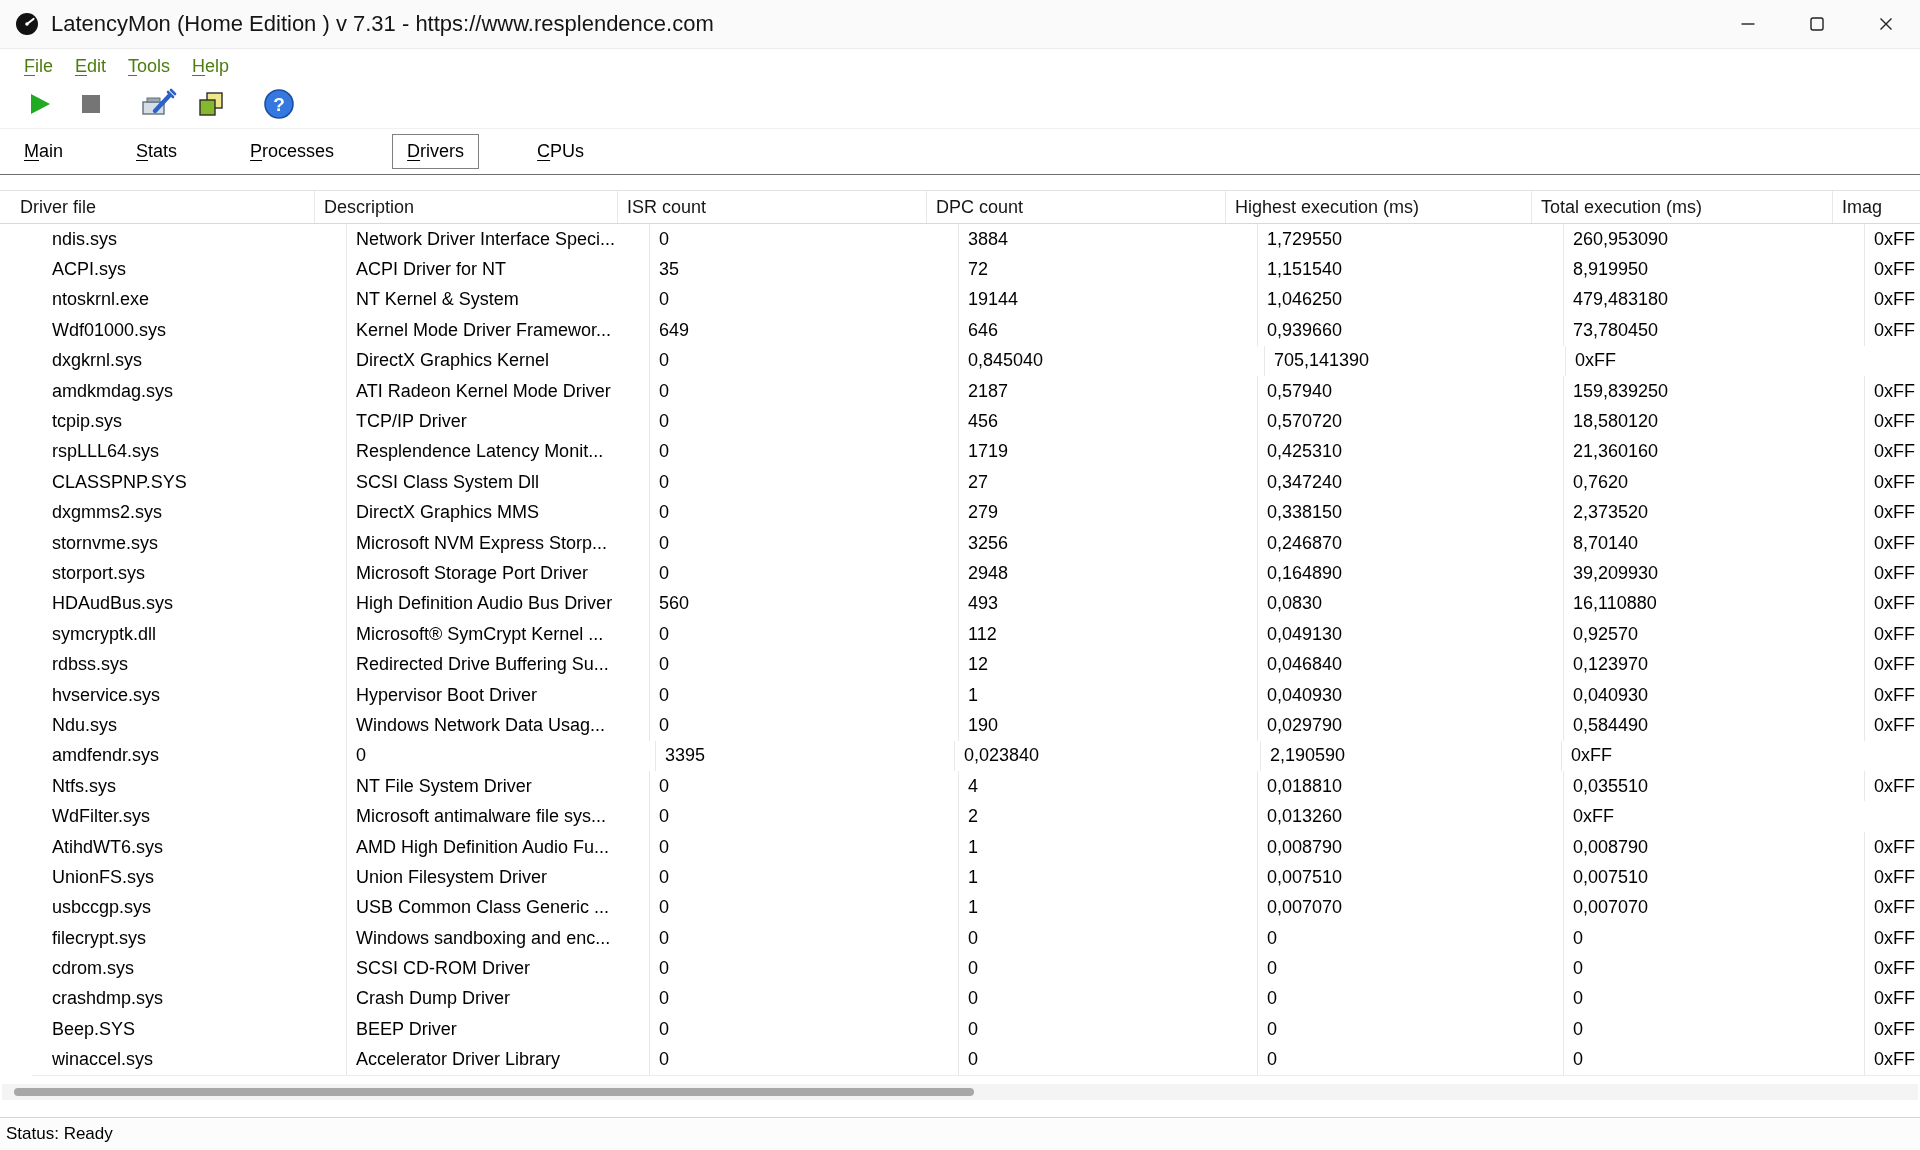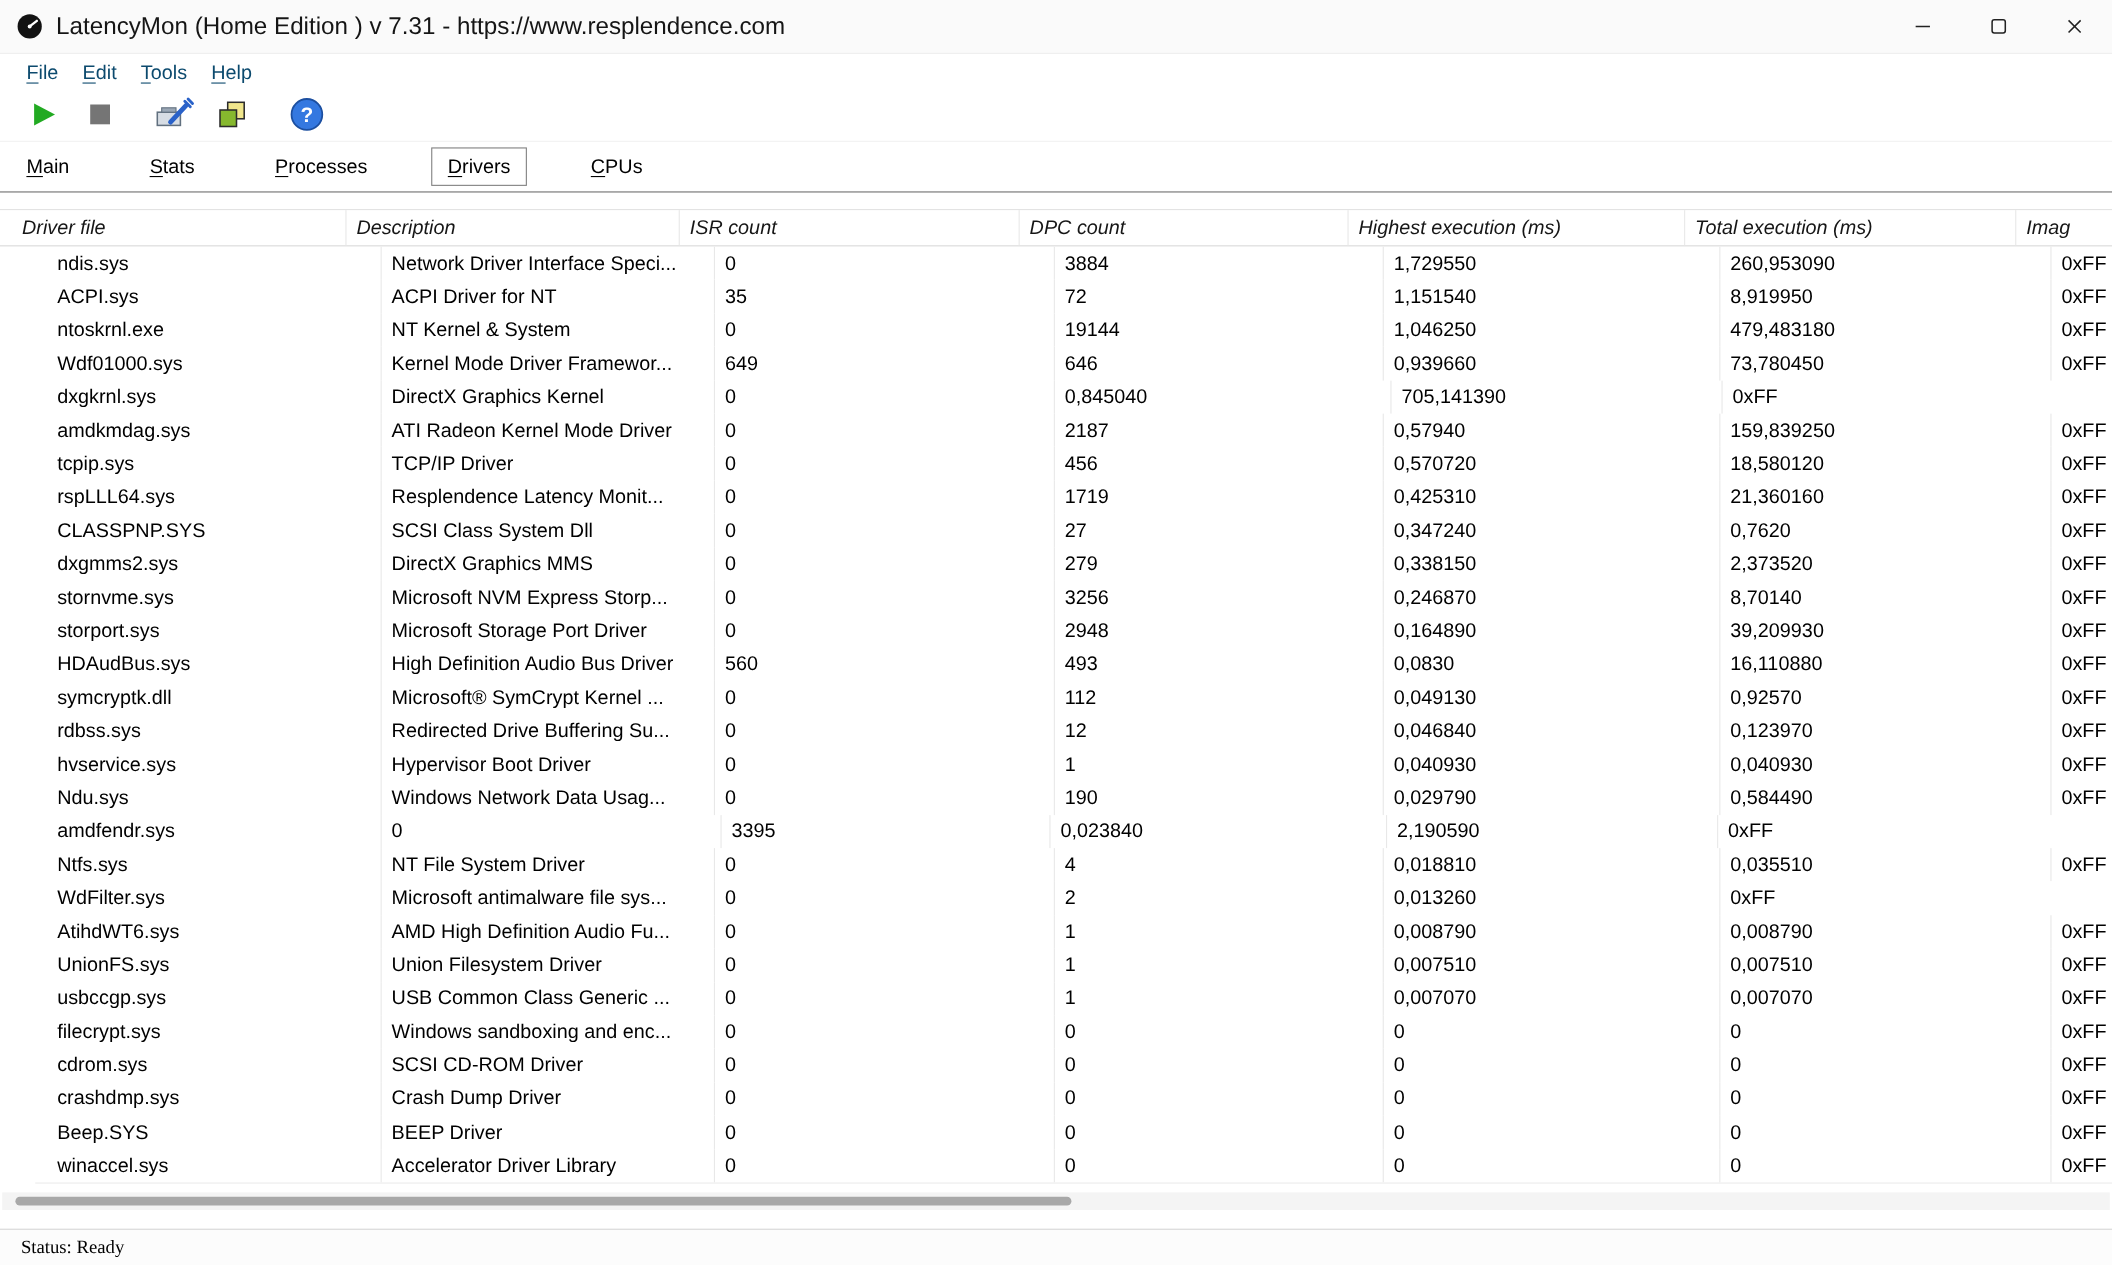--- a/index.html
+++ b/index.html
@@ -10,57 +10,57 @@
 
   
   .titlebar { flex: none; height: 49px; display: flex; align-items: center; background: #fafafa; border-bottom: 1px solid #ededed; }
   .app-icon { margin-left: 14px; width: 26px; height: 26px; flex: none; }
   .title-text { margin-left: 11px; font-size: 22px; color: #151515; white-space: nowrap; }
   .win-controls { margin-left: auto; display: flex; height: 100%; }
   .win-btn { width: 69px; height: 100%; display: flex; align-items: center; justify-content: center; cursor: default; }
 
   
   .menubar { flex: none; height: 34px; display: flex; align-items: center; padding-left: 13px; background: #fff; }
-  .menu-item { font-size: 18px; padding: 3px 11px; color: #0c4a6e; }
+  .menu-item { font-size: 18px; padding: 3px 11px; color: #4d7c0f; }
   .accel { text-decoration: underline; text-underline-offset: 3px; }
 
   
   .toolbar { flex: none; height: 46px; display: flex; align-items: center; padding-left: 18px; background: #fff; border-bottom: 1px solid #f1f1f1; }
   .tool-btn { width: 42px; height: 40px; border: none; background: transparent; display: flex; align-items: center; justify-content: center; padding: 0; }
   .tool-btn + .tool-btn { margin-left: 10px; }
   .tool-btn.group-gap { margin-left: 26px; }
 
   
   .tabstrip { flex: none; height: 46px; display: flex; align-items: center; padding-left: 9px; border-bottom: 1px solid #6f6f6f; background: #fff; gap: 19px; }
   .tab { font-size: 18px; padding: 6px 14px; margin-right: 24px; color: #000; border: 1px solid transparent; }
   .tab.active { border: 1px solid #808080; }
 
   
-  .table-header { flex: none; margin-top: 15px; height: 34px; display: flex; border-top: 1px solid #e3e3e3; border-bottom: 1px solid #d9d9d9; background: #fff; font-style: italic; }
+  .table-header { flex: none; margin-top: 15px; height: 34px; display: flex; border-top: 1px solid #e3e3e3; border-bottom: 1px solid #d9d9d9; background: #fff; }
   .cell { height: 100%; display: flex; align-items: center; padding-left: 9px; font-size: 18px; white-space: nowrap; overflow: hidden; border-right: 1px solid #e8e8e8; color: #000; }
   .header .cell { color: #161616; }
   .c0 { width: 315px; padding-left: 20px; }
   .c1 { width: 303px; }
   .c2 { width: 309px; }
   .c3 { width: 299px; }
   .c4 { width: 306px; }
   .c5 { width: 301px; }
   .c6 { flex: 1 1 auto; border-right: none; }
   .tbody { flex: none; height: 852px; display: flex; flex-direction: column; overflow: hidden; border-bottom: 1px solid #ececec; margin-left: 32px; }
   .trow { flex: none; height: 30.4px; display: flex; }
 
   
   .scroll-gap { flex: none; height: 8px; }
   .hscroll { flex: none; height: 16px; margin: 0 2px; position: relative; background: #f4f4f4; }
   .hthumb { position: absolute; left: 12px; top: 4px; height: 8px; width: 960px; background: #a8a8a8; border-radius: 4px; }
 
   .flex-gap { flex: 1 1 auto; }
 
   
-  .statusbar { flex: none; height: 33px; border-top: 1px solid #d6d6d6; display: flex; align-items: center; padding-left: 19px; font-size: 17px; background: #fcfcfc; color: #000; font-family: Liberation Serif, serif; }
+  .statusbar { flex: none; height: 33px; border-top: 1px solid #d6d6d6; display: flex; align-items: center; padding-left: 6px; font-size: 17px; background: #fcfcfc; color: #000; }
 </style>
 </head>
 <body>
 
 <div class="window">
 
   <div class="titlebar">
     <div class="app-icon">
       <svg width="26" height="26" viewBox="0 0 26 26">
         <circle cx="13" cy="13" r="11" fill="#121212"></circle>

